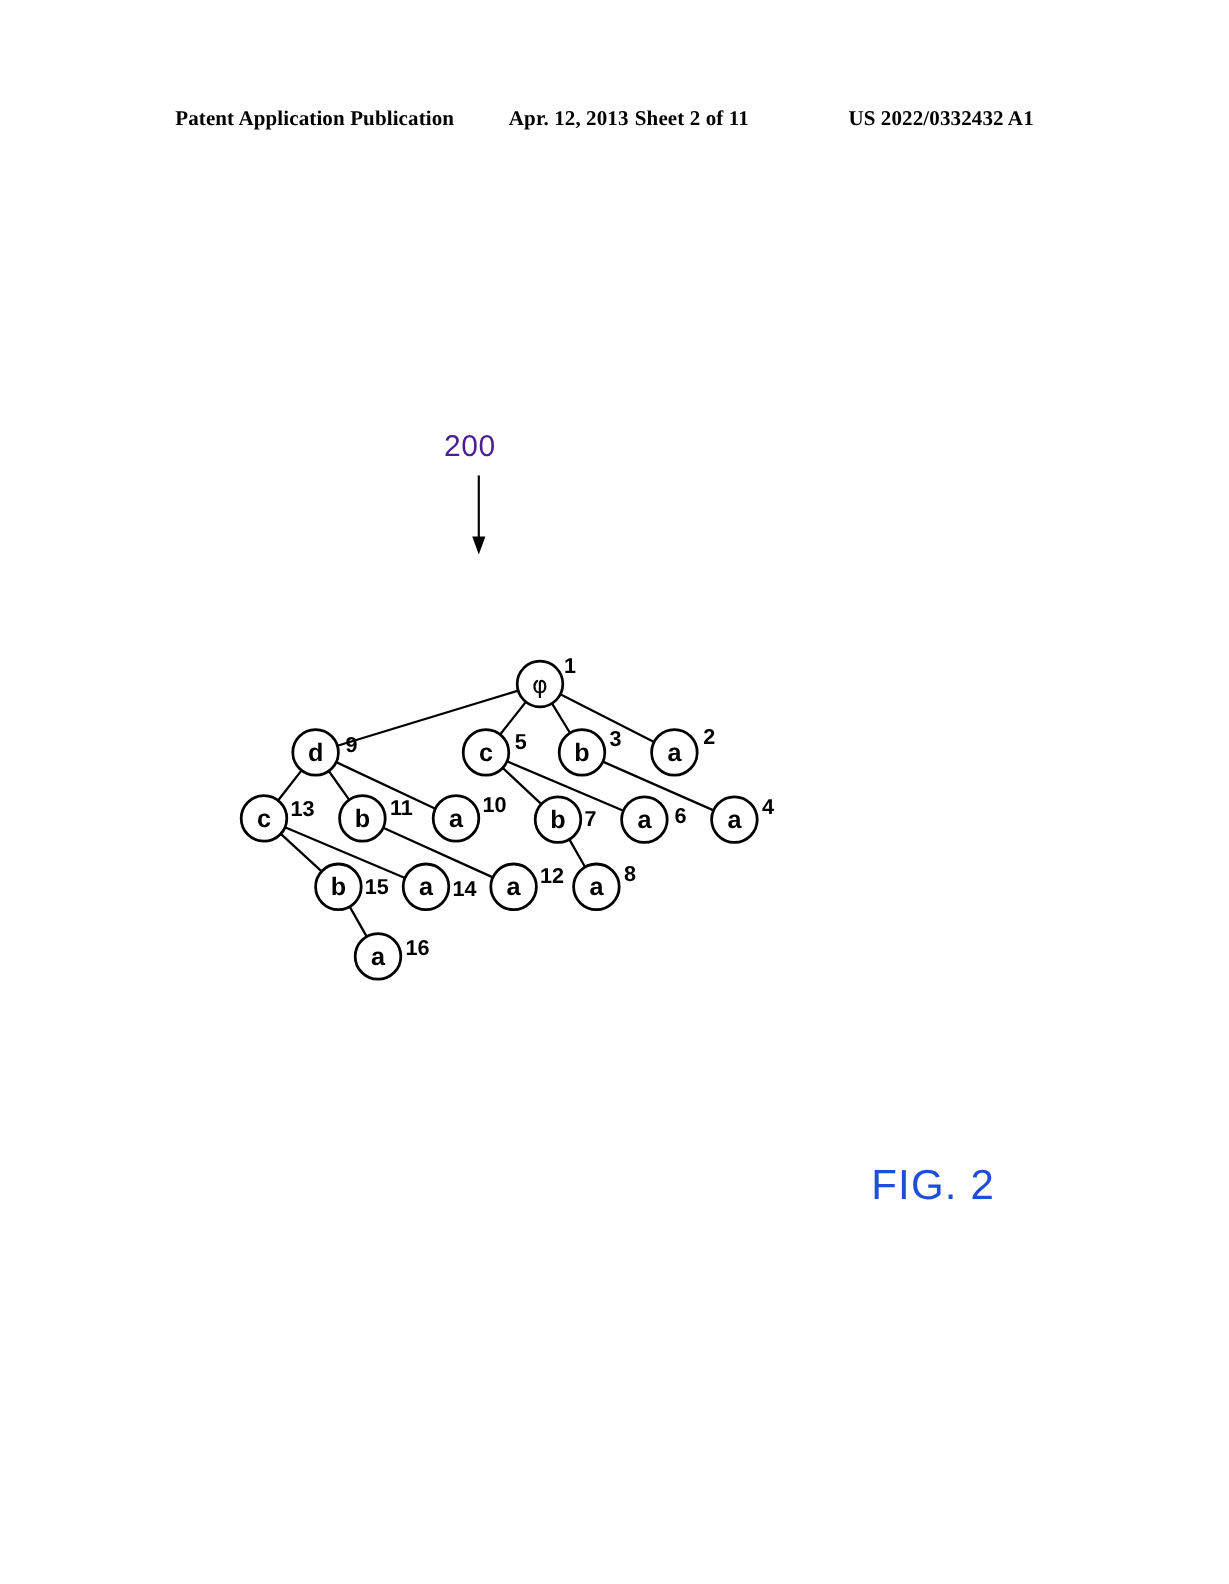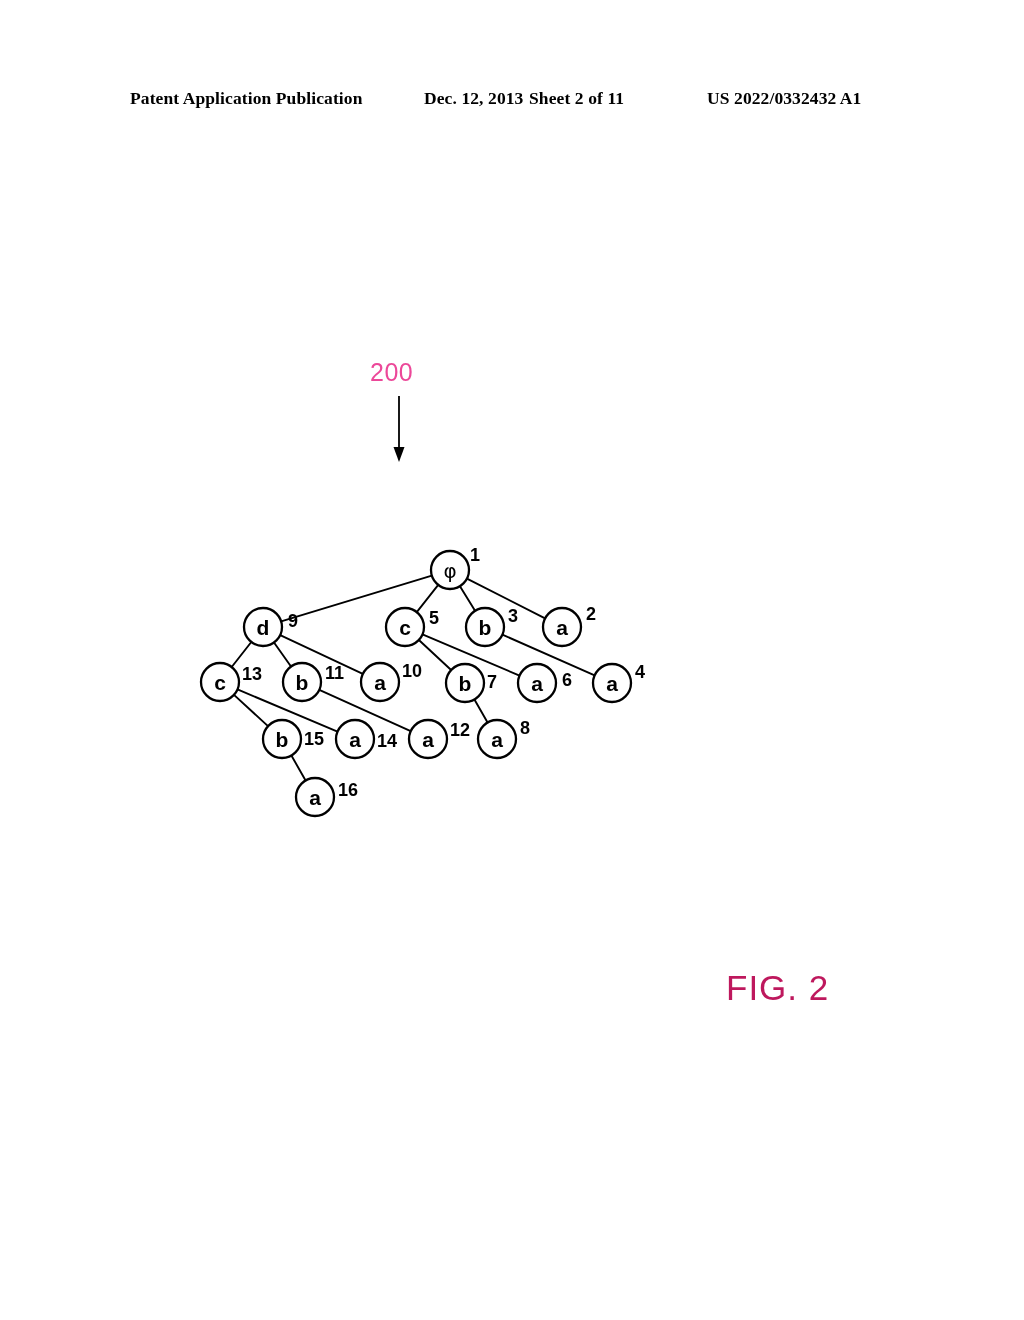--- a/index.html
+++ b/index.html
@@ -28,21 +28,21 @@
     flex-direction: row;
     align-items: baseline;
     font-family: "Liberation Serif", serif;
     font-weight: bold;
     font-size: 17.5px;
     letter-spacing: 0.1px;
     white-space: nowrap;
   }
   #page-header .hdr-pub {
     position: absolute;
-    left: 130px;
+    left: 146px;
   }
   #page-header .hdr-date {
     position: absolute;
     left: 424px;
   }
   #page-header .hdr-sheet {
     position: absolute;
     left: 529px;
   }
   #page-header .hdr-number {
@@ -59,38 +59,38 @@
     height: 110px;
   }
   #ref-200-label {
     position: absolute;
     left: 30px;
     top: 0px;
     font-family: "Liberation Sans", sans-serif;
     font-size: 25px;
     font-weight: 400;
     letter-spacing: 0.5px;
-    color: #ec4899;
+    color: #4c1d95;
   }
   #ref-200-arrow {
     position: absolute;
     left: 44px;
     top: 38px;
   }
 
   
   #figure-caption {
     position: absolute;
     left: 726px;
     top: 968px;
     font-family: "Liberation Sans", sans-serif;
     font-size: 35px;
     font-weight: 400;
     letter-spacing: 1px;
-    color: #be185d;
+    color: #1d4ed8;
   }
 
   
   #tree-diagram {
     position: absolute;
     left: 0px;
     top: 0px;
     width: 1024px;
     height: 1320px;
   }
@@ -131,21 +131,21 @@
     fill: #000000;
     text-anchor: start;
     dominant-baseline: central;
   }
 </style>
 </head>
 <body>
 
 <div id="page-header">
   <span class="hdr-pub">Patent Application Publication</span>
-  <span class="hdr-date">Dec. 12, 2013</span>
+  <span class="hdr-date">Apr. 12, 2013</span>
   <span class="hdr-sheet">Sheet 2 of 11</span>
   <span class="hdr-number">US 2022/0332432 A1</span>
 </div>
 
 <div id="ref-200-group">
   <div id="ref-200-label">200</div>
   <svg id="ref-200-arrow" width="30" height="66" viewBox="0 0 30 66">
     <line x1="15" y1="0" x2="15" y2="56" stroke="#000000" stroke-width="1.8"></line>
     <polygon points="15,66 9.5,51 20.5,51" fill="#000000"></polygon>
   </svg>

